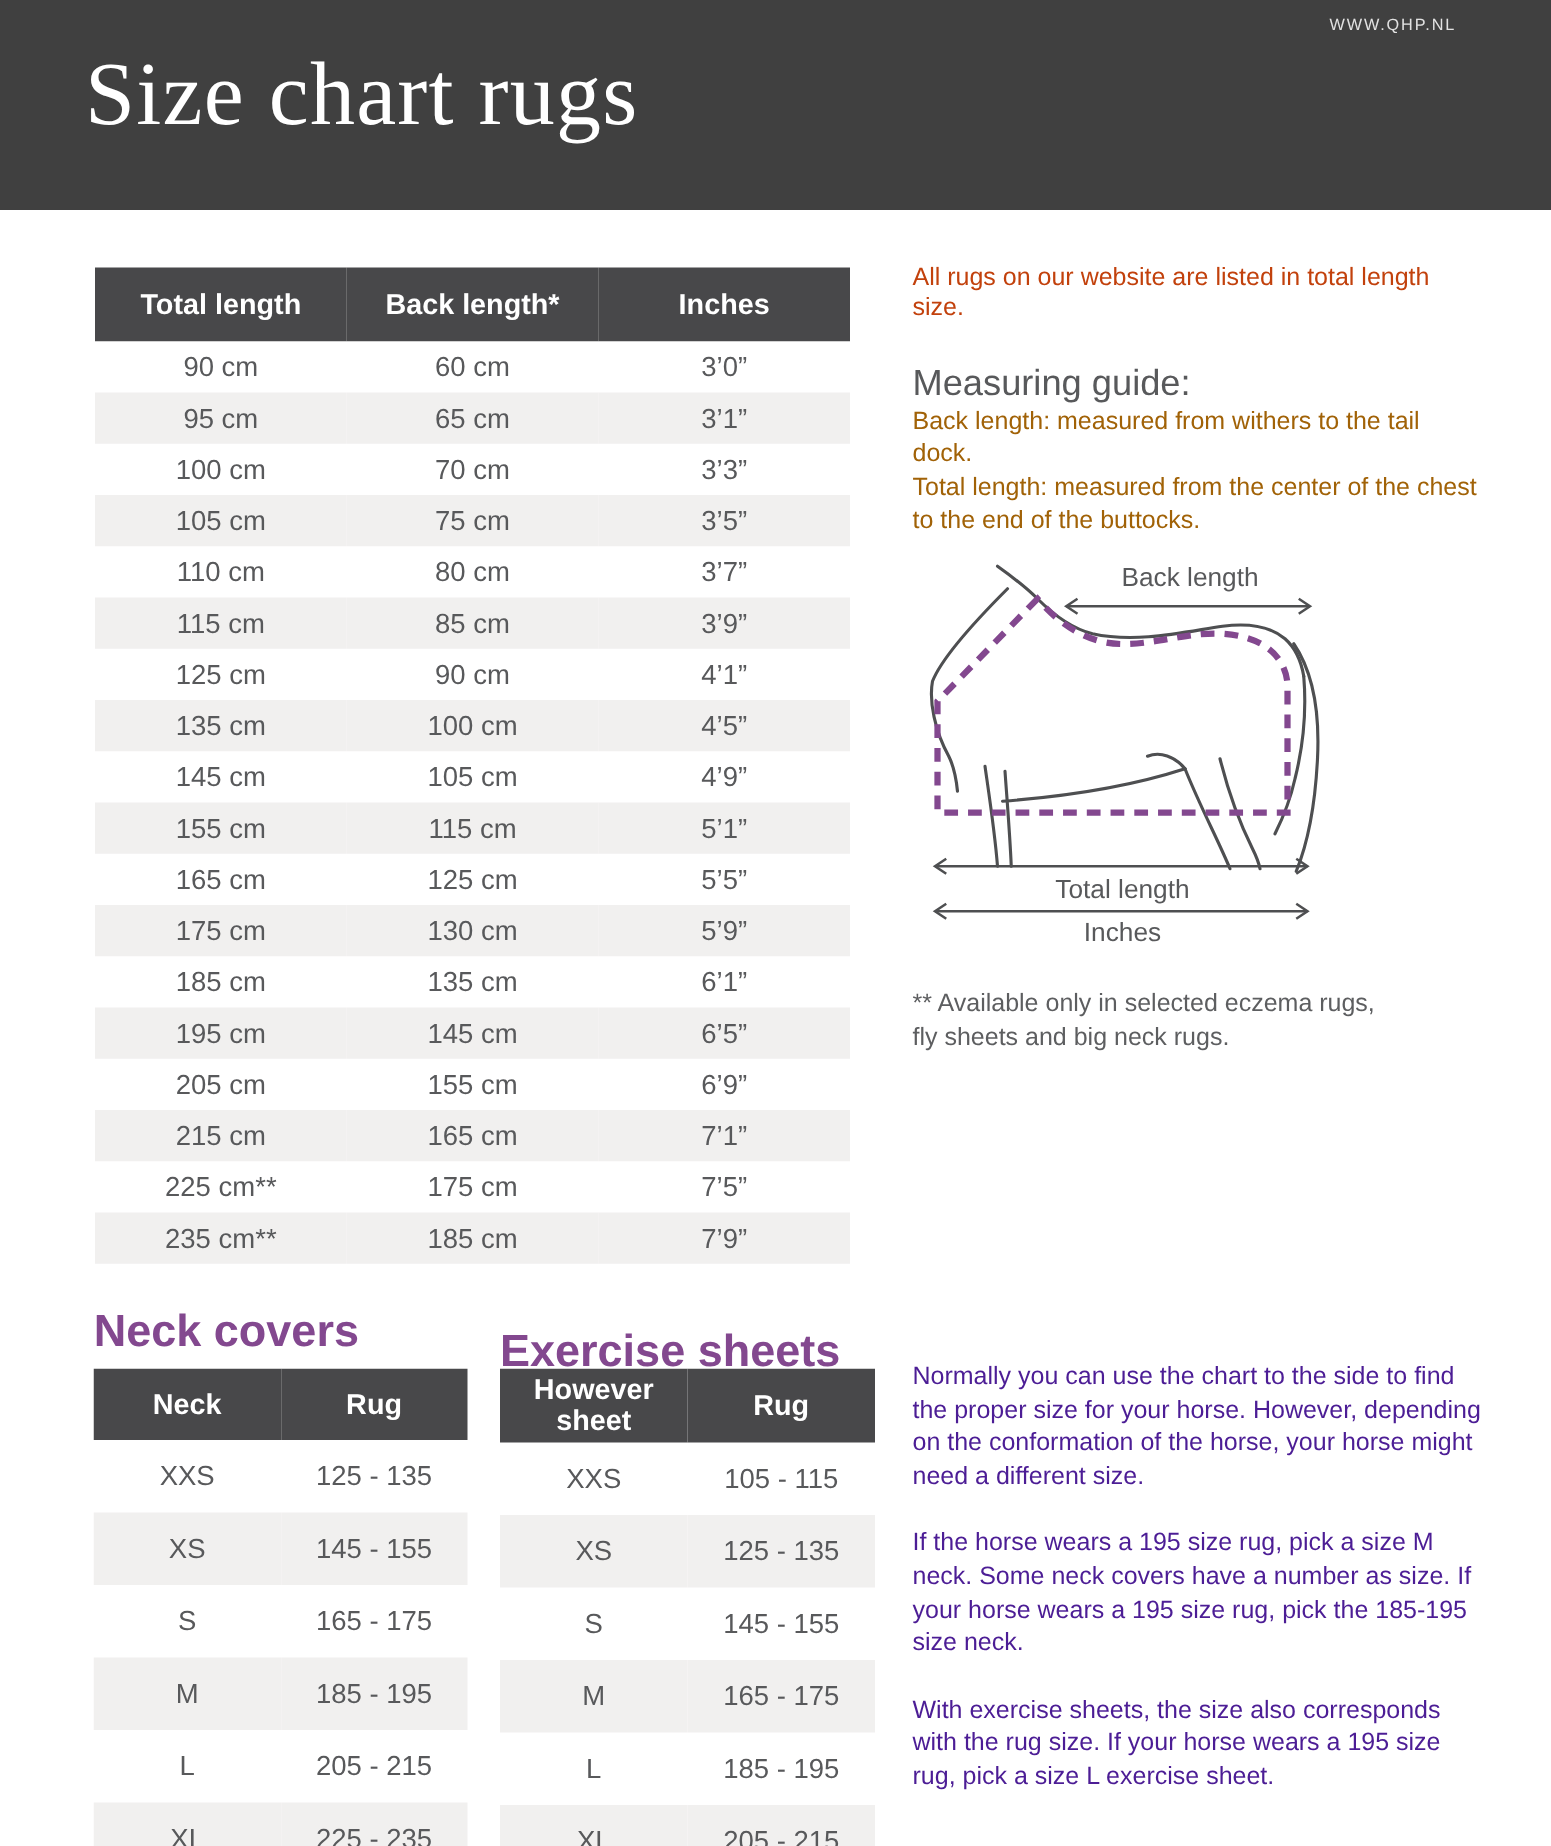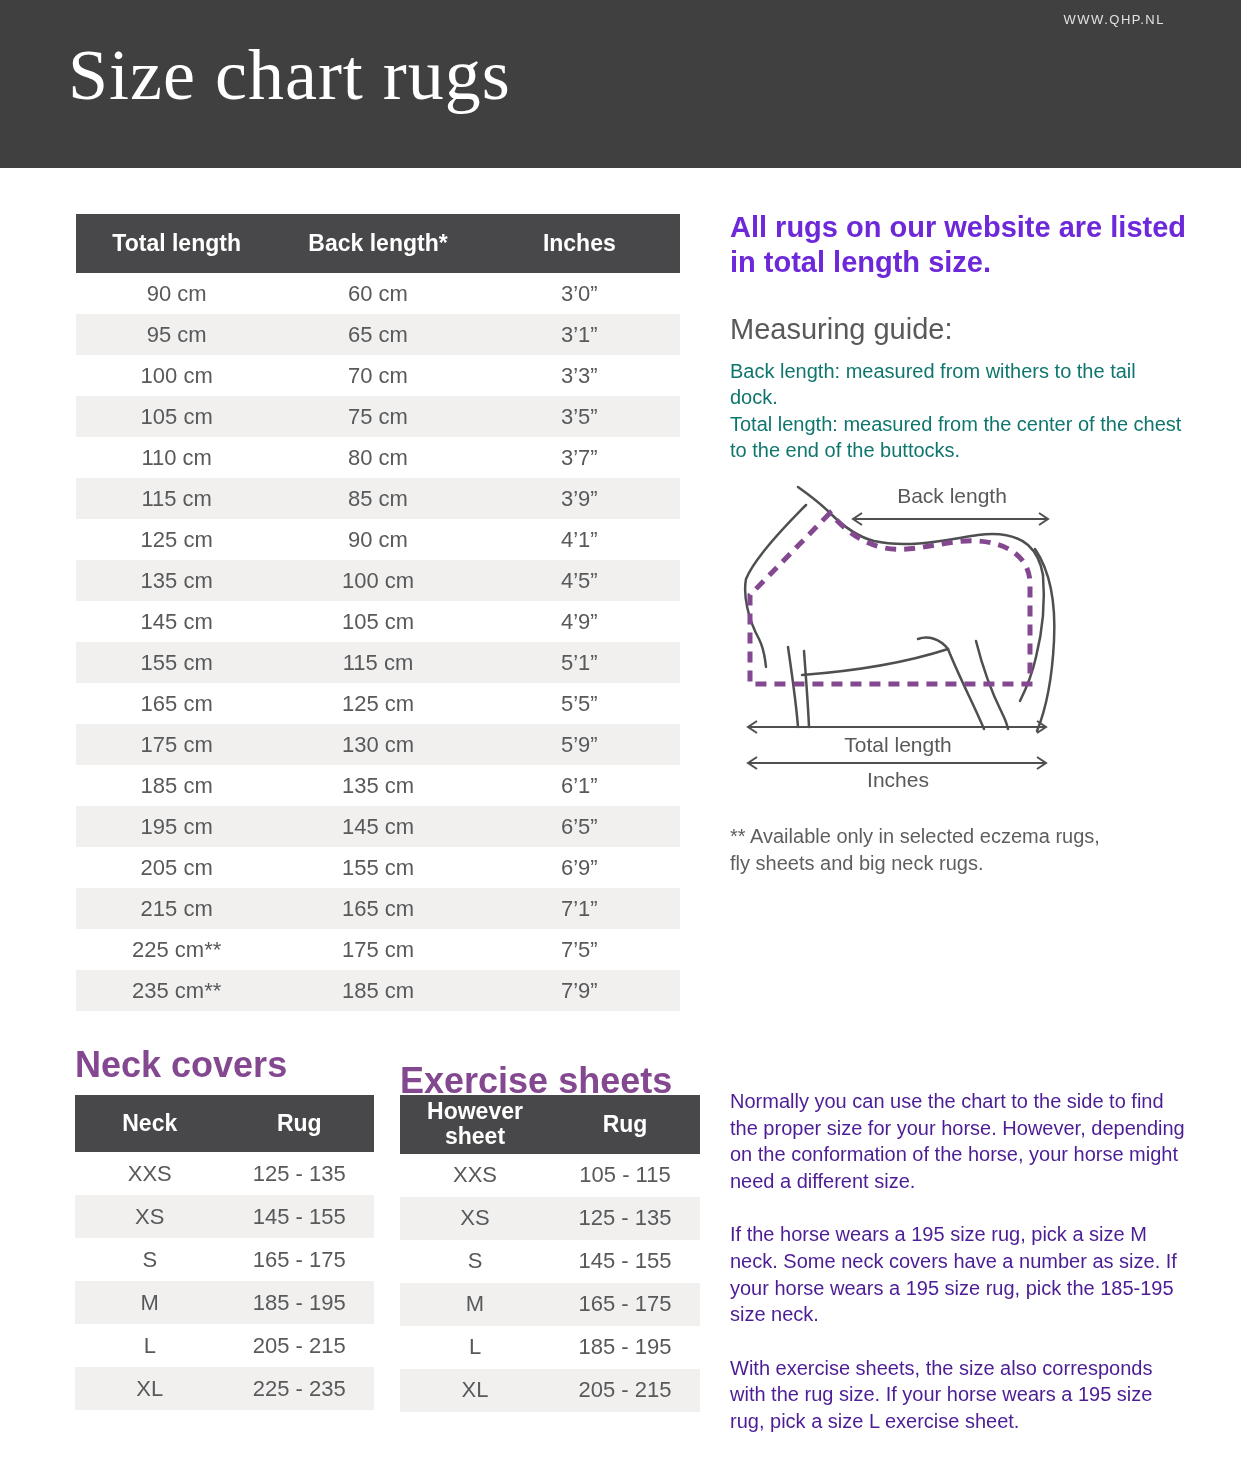--- a/index.html
+++ b/index.html
@@ -46,38 +46,38 @@
   }
   tbody tr:nth-child(even) { background: #f1f0ef; }
 
   .main-table-wrap { position: absolute; left: 76px; top: 214px; width: 604px; }
   .main-table-wrap thead th { height: 59px; }
   .main-table-wrap tbody td { height: 41px; }
 
   
   .sidebar { position: absolute; left: 730px; top: 210px; width: 458px; }
   .intro {
-    color: #6d28d9; font-size: 29px; font-weight: 700; line-height: 1.22;
+    color: #c2410c; font-size: 20px; font-weight: 400; line-height: 1.22;
   }
   .guide-title { font-size: 29px; font-weight: 400; color: #58595b; margin-top: 32px; }
-  .guide-text { margin-top: 12px; font-size: 20px; line-height: 1.32; color: #0f766e; }
+  .guide-text { font-size: 20px; line-height: 1.32; color: #a16207; }
   .diagram { margin-top: 16px; margin-left: 10px; }
   .footnote { font-size: 20px; line-height: 1.33; color: #5d5e60; margin-top: 12px; }
   .footnote.second { margin-top: 28px; white-space: pre-line; }
 
   
   .section-title {
     position: absolute; color: #83488f; font-size: 36px; font-weight: 700;
   }
   .neck-title { left: 75px; top: 1044px; }
   .exercise-title { left: 400px; top: 1060px; }
   .neck-table-wrap { position: absolute; left: 75px; top: 1095px; width: 299px; }
   .exercise-table-wrap { position: absolute; left: 400px; top: 1095px; width: 300px; }
   .neck-table-wrap thead th, .exercise-table-wrap thead th { height: 57px; }
-  .neck-table-wrap tbody td, .exercise-table-wrap tbody td { height: 43px; }
+  .neck-table-wrap tbody td, .exercise-table-wrap tbody td { height: 58px; }
 
   .bottom-text { position: absolute; left: 730px; top: 1088px; width: 460px; }
   .bottom-text p { font-size: 20px; line-height: 1.33; color: #4c1d95; margin-bottom: 27px; }
 </style>
 </head>
 <body>
 
 <header class="banner">
   <h1 class="page-title">Size chart rugs</h1>
   <div class="logo">

